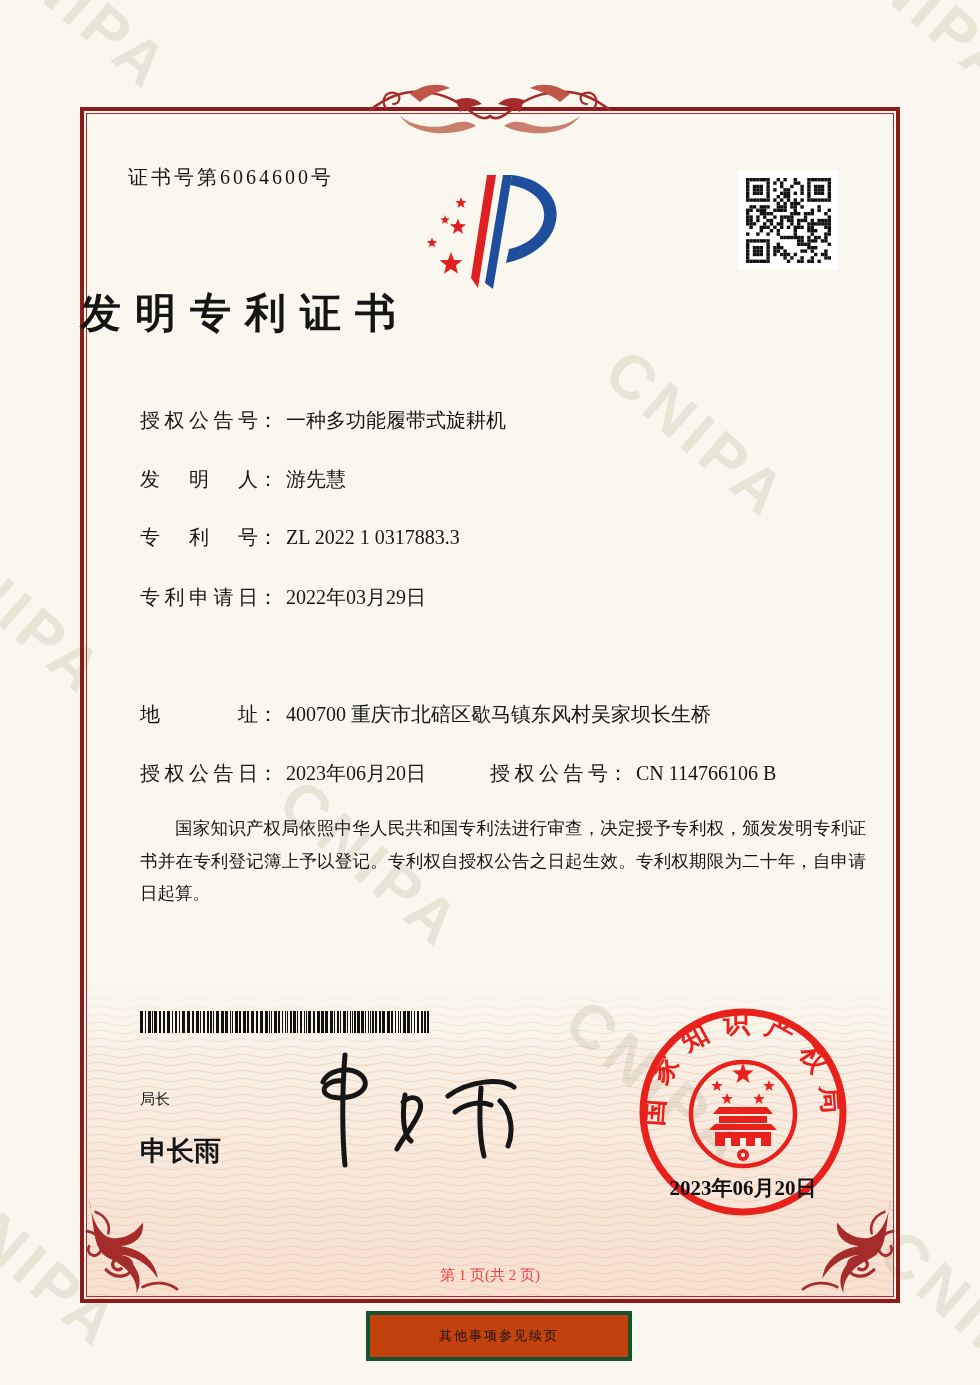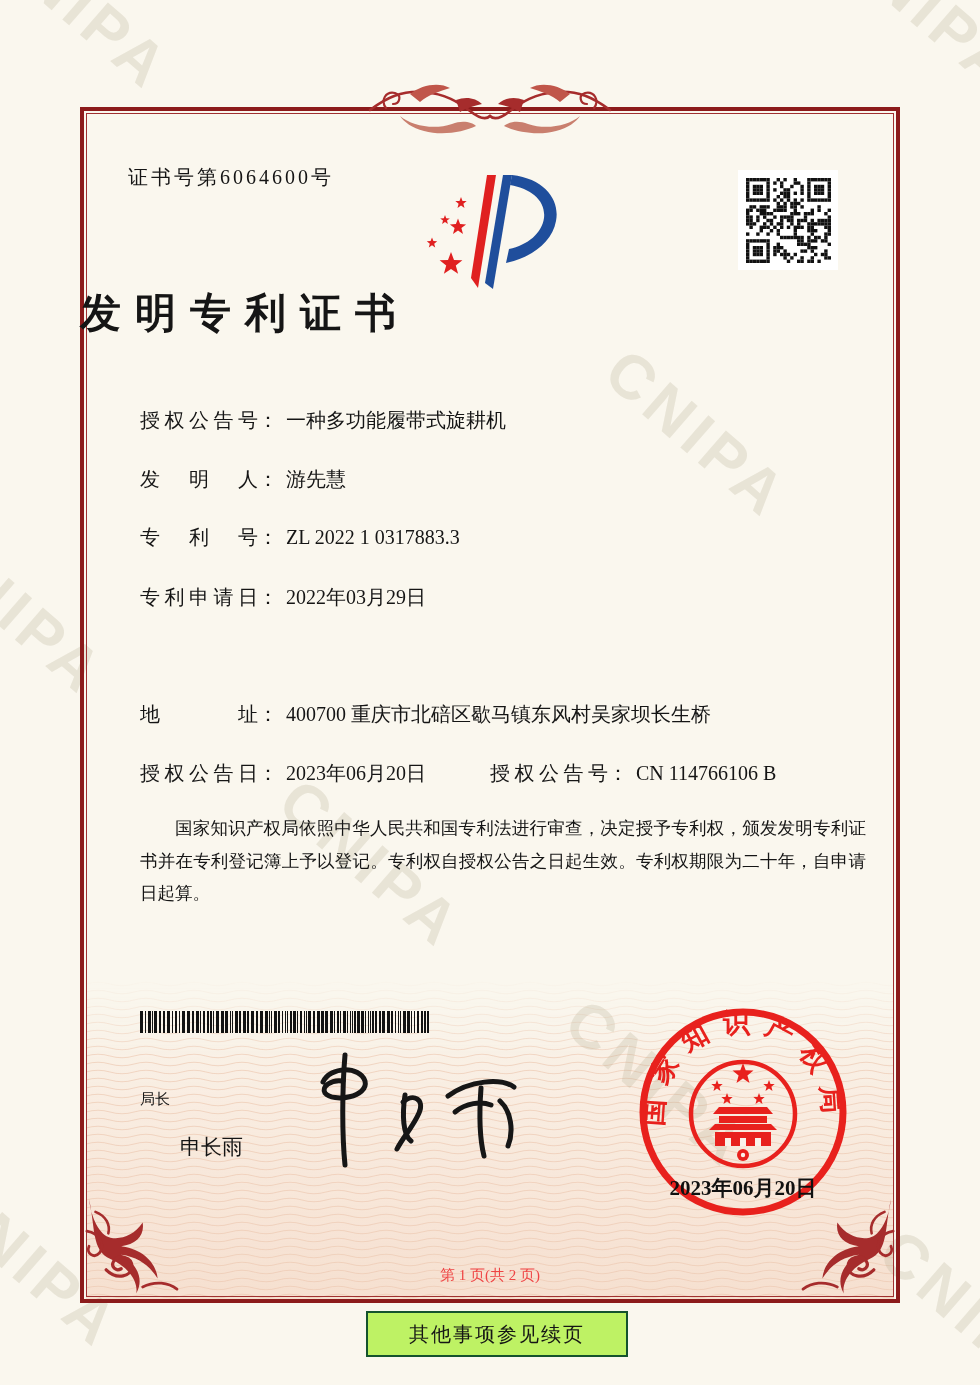--- a/index.html
+++ b/index.html
@@ -23,24 +23,24 @@
   .title{left:80px;top:286px;width:820px;text-align:left;font-size:41px;font-weight:bold;
          letter-spacing:14px;}
   .row{left:140px;width:740px;font-size:20px;white-space:nowrap;}
   .lbl{display:inline-block;width:118px;text-align:justify;text-align-last:justify;vertical-align:bottom;}
   .val{margin-left:8px;}
   .grp2{position:absolute;left:350px;top:0;white-space:nowrap;}
   .para{left:140px;width:726px;font-size:17.5px;line-height:1.86;text-align:justify;text-indent:2em;}
   .sig-title{left:140px;top:1090px;font-family:"Liberation Sans","DejaVu Sans",sans-serif;
              font-size:15px;font-weight:500;}
   .sig-name{left:140px;top:1133px;font-family:"Liberation Sans","DejaVu Sans",sans-serif;
-            font-size:21px;font-weight:400;margin-left:40px;}
+            font-size:27px;font-weight:700;}
   .page-ind{left:80px;top:1266px;width:820px;text-align:center;font-size:15px;color:#ef4444;}
-  .note-box{left:366px;top:1311px;width:258px;height:42px;background:#bef264;border:2px solid #14532d;
-            text-align:center;line-height:42px;font-size:20px;letter-spacing:2px;z-index:3;}
+  .note-box{left:366px;top:1311px;width:258px;height:42px;background:#c2410c;border:4px solid #14532d;
+            text-align:center;line-height:42px;font-size:13px;letter-spacing:2px;z-index:3;}
   .orn{position:absolute;z-index:2;pointer-events:none;}
 </style>
 </head>
 <body>
 
 <div class="page">
 
   <span class="wm" style="left:-30px;top:-30px;">CNIPA</span>
   <span class="wm" style="left:818px;top:-28px;">CNIPA</span>
   <span class="wm" style="left:588px;top:398px;">CNIPA</span>

